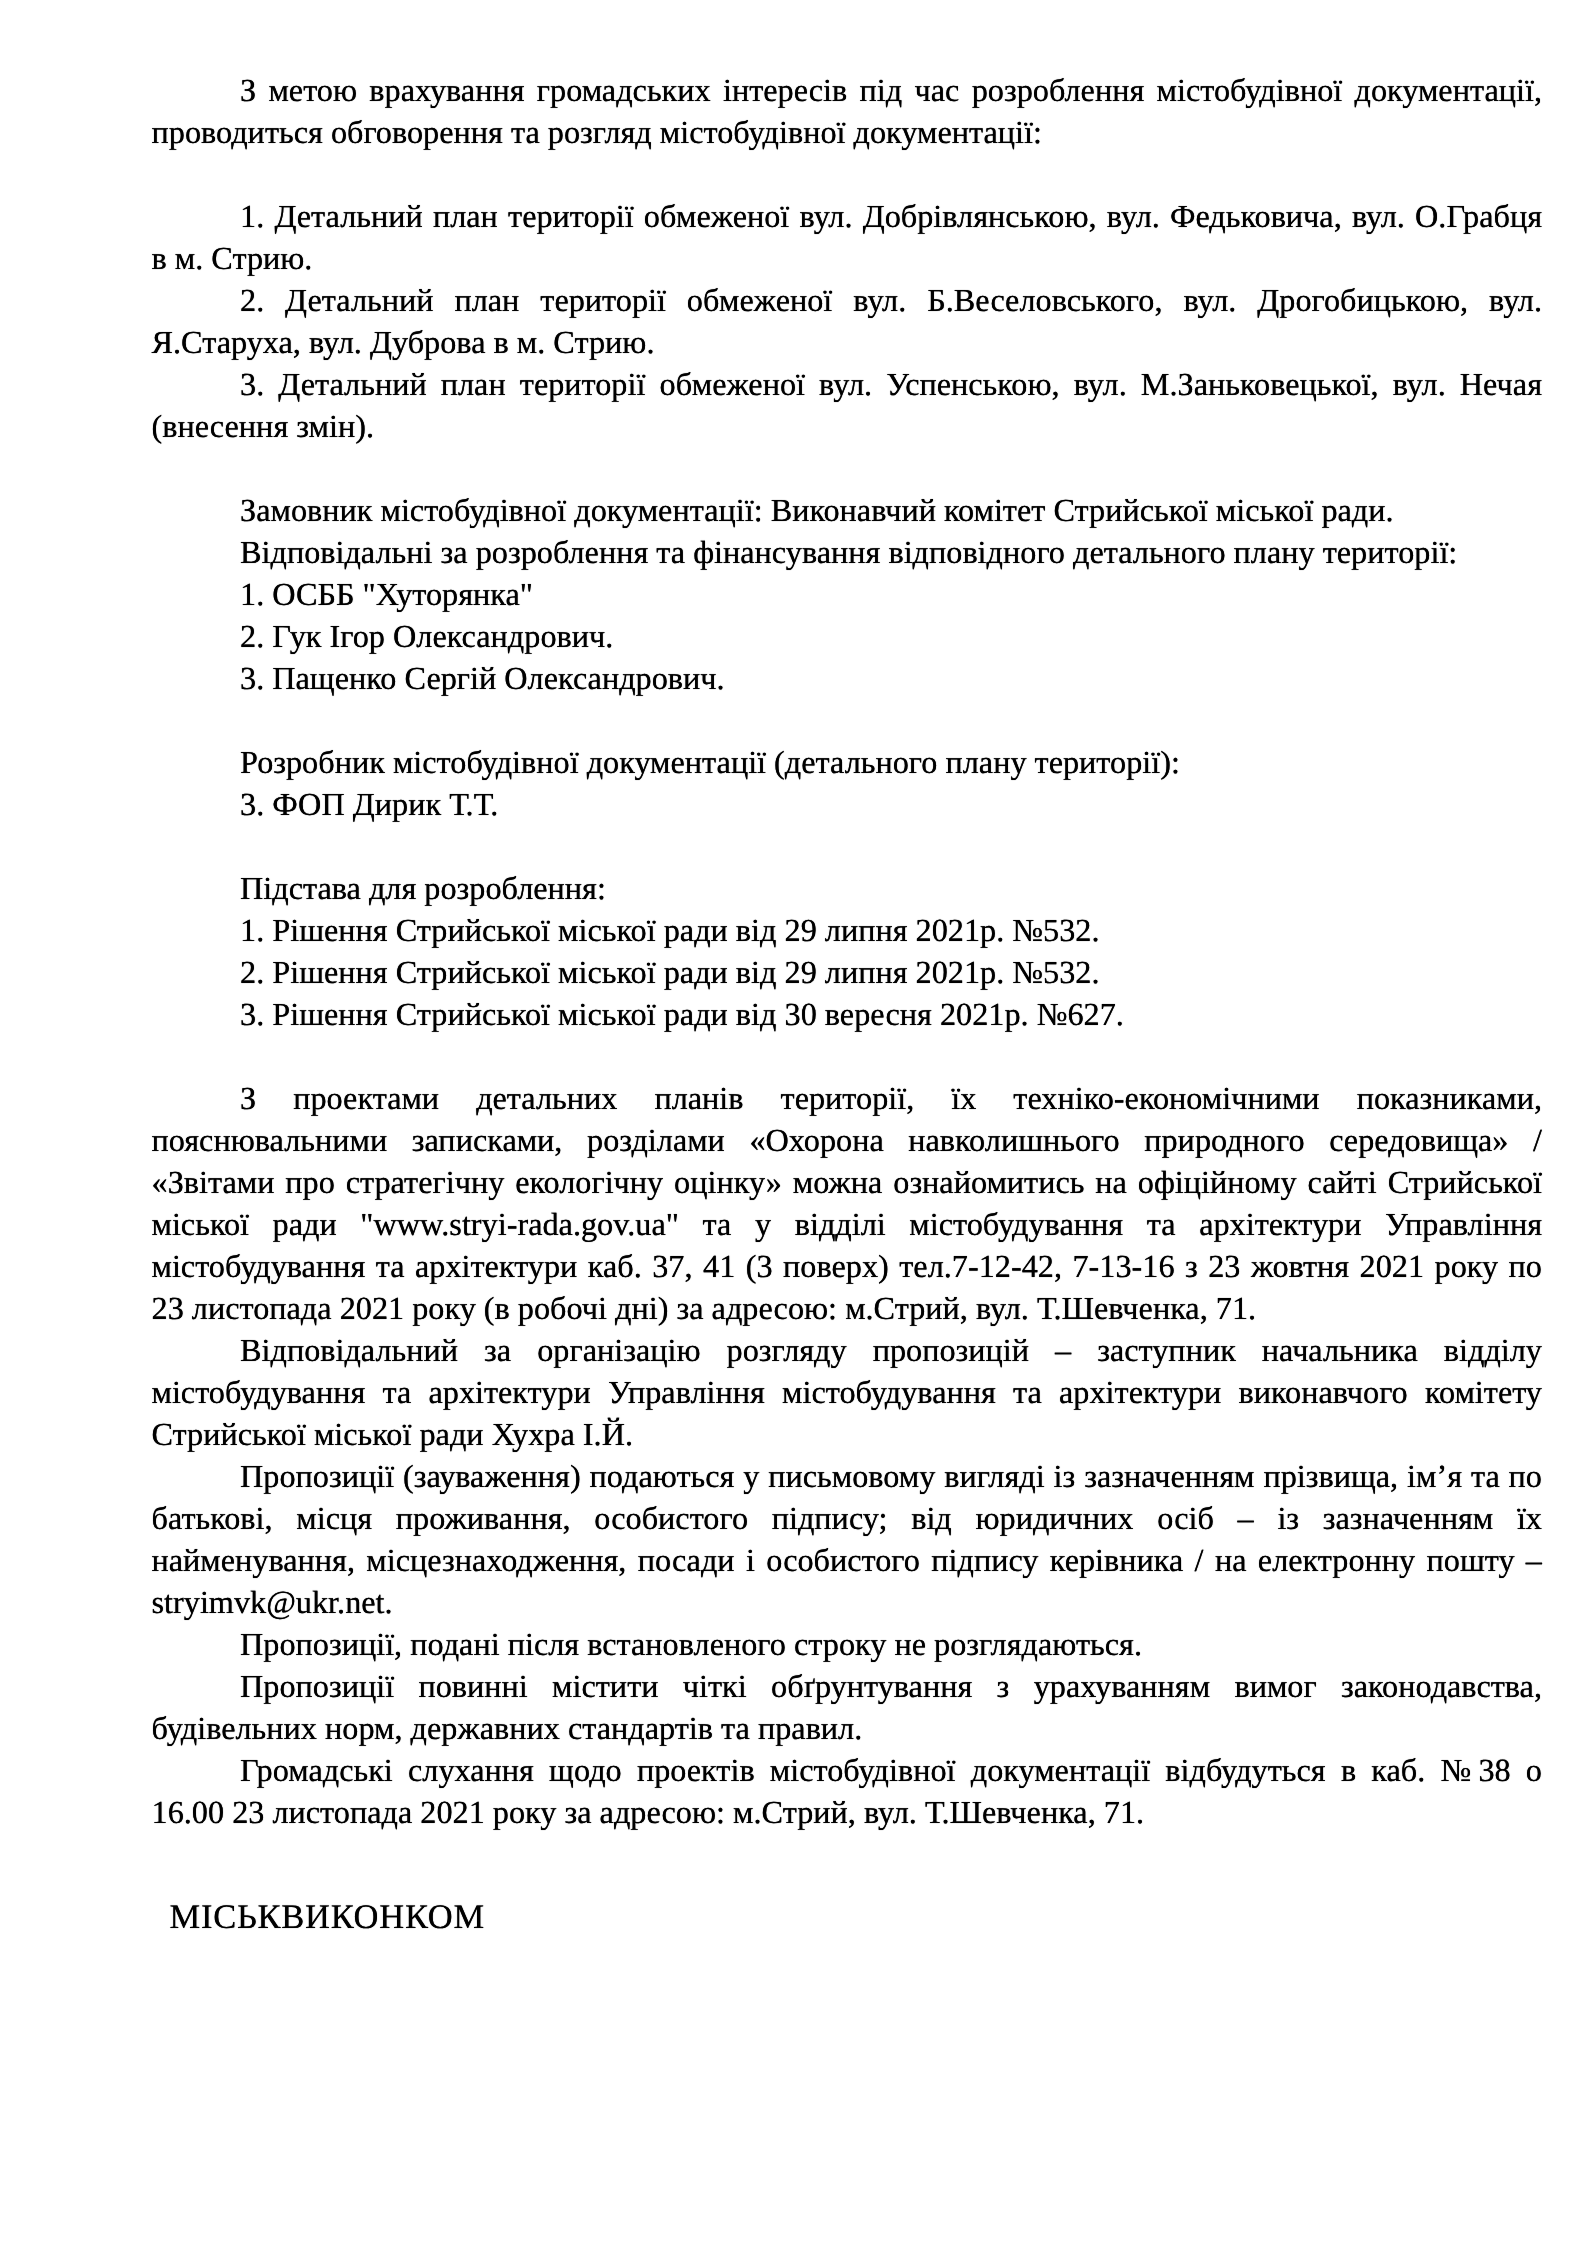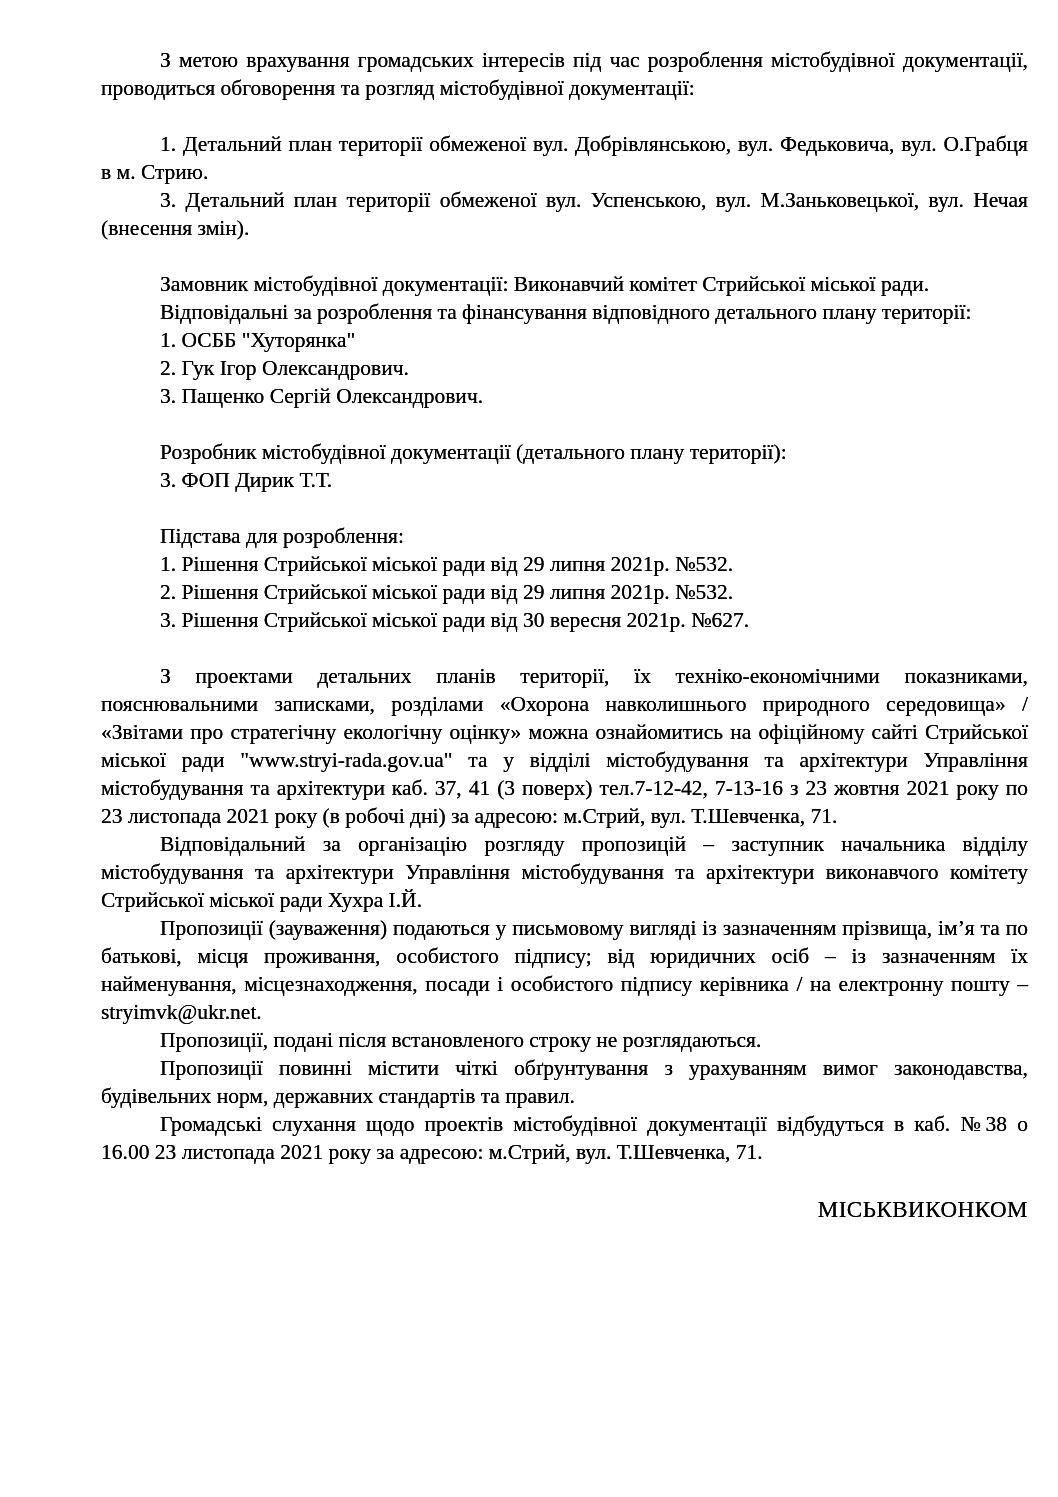--- a/index.html
+++ b/index.html
@@ -31,36 +31,37 @@
     padding-left: 59px;
     text-align: left;
   }
   .spacer {
     height: 28px;
   }
   .spacer-sm {
     height: 30px;
   }
   .signature {
-    margin: 0;
-    text-align: right;
+    margin: 12px;
+    text-align: left;
     font-size: 23px;
     letter-spacing: 0.5px;
   }
 </style>
 </head>
 <body>
 
 <div class="page">
 
   <p class="para">З метою врахування громадських інтересів під час розроблення містобудівної документації, проводиться обговорення та розгляд містобудівної документації:</p>
 
   <div class="spacer"></div>
 
   <p class="para">1. Детальний план території обмеженої вул. Добрівлянською, вул. Федьковича, вул. О.Грабця в м. Стрию.</p>
+  <p class="para">2. Детальний план території обмеженої вул. Б.Веселовського, вул. Дрогобицькою, вул. Я.Старуха, вул. Дуброва в м. Стрию.</p>
   <p class="para">3. Детальний план території обмеженої вул. Успенською, вул. М.Заньковецької, вул. Нечая (внесення змін).</p>
 
   <div class="spacer"></div>
 
   <p class="para">Замовник містобудівної документації: Виконавчий комітет Стрийської міської ради.</p>
   <p class="para">Відповідальні за розроблення та фінансування відповідного детального плану території:</p>
   <p class="line">1. ОСББ "Хуторянка"</p>
   <p class="line">2. Гук Ігор Олександрович.</p>
   <p class="line">3. Пащенко Сергій Олександрович.</p>
 

